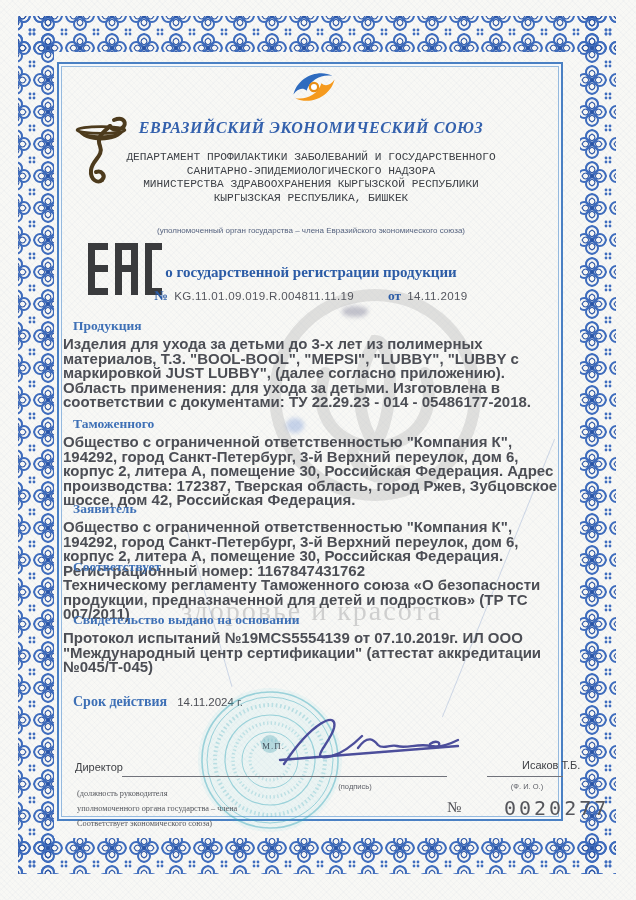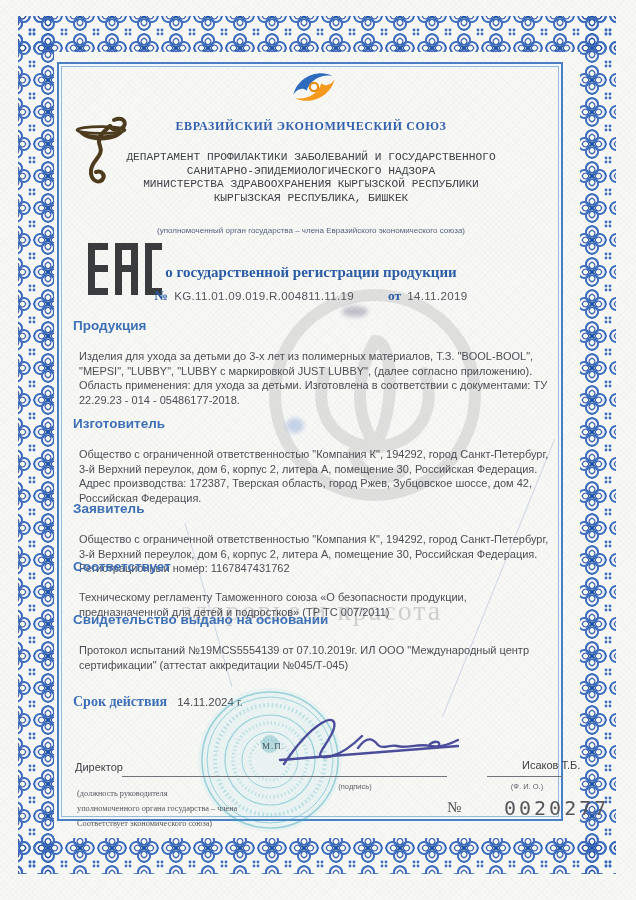--- a/index.html
+++ b/index.html
@@ -13,34 +13,34 @@
   }
   .abs{position:absolute;}
   .serif{font-family:"Liberation Serif", serif;text-align:right;}
   .mono{font-family:"DejaVu Sans Mono", monospace;}
   .center{text-align:center;}
   .frame{
     left:57px;top:62px;width:502px;height:755px;
     border:2px solid #4a80c3;
     box-shadow: inset 0 0 0 2px #f4f8fc, inset 0 0 0 3px #94b9de;
   }
-  .org-name{left:57px;top:119px;width:508px;font-weight:bold;font-size:12px;
-    letter-spacing:.6px;color:#3461ad;}
+  .org-name{left:57px;top:119px;width:508px;font-weight:bold;font-size:16px;
+    letter-spacing:.6px;color:#3461ad;font-style:italic;}
   .dept{left:57px;top:151px;width:508px;font-size:11.2px;line-height:13.6px;color:#3d4046;font-family:Liberation Mono, monospace;}
   .authority{left:57px;top:226px;width:508px;font-size:8px;color:#56637f;}
   .title1{left:57px;top:242px;width:508px;font-weight:bold;font-size:18px;letter-spacing:2px;color:#2c5ca6;}
   .title2{left:57px;top:264px;width:508px;font-weight:bold;font-size:15px;color:#2c5ca6;}
   .numrow{left:57px;top:288px;width:508px;display:flex;justify-content:center;align-items:baseline;gap:6px;}
   .numrow .lbl{font-family:"Liberation Serif",serif;font-weight:bold;font-size:13.5px;color:#2c5ca6;}
   .numrow .val{font-size:11.6px;color:#54565e;letter-spacing:.3px;}
   .numrow .sp{display:inline-block;width:22px;}
   .section{left:63px;width:502px;}
-  .section h3{margin:0 0 3px 10px;font-family:Liberation Sans, sans-serif;font-weight:bold;
+  .section h3{margin:0 0 3px 10px;font-family:Liberation Serif, serif;font-weight:bold;
     font-size:13.5px;color:#3e70b6;}
-  .section p{margin:16px;font-size:11px;line-height:14.6px;color:#4c4e55;}
+  .section p{margin:0;font-size:15px;line-height:14.6px;color:#4c4e55;font-weight:bold;}
   .validity{left:73px;top:694px;display:flex;align-items:baseline;gap:10px;}
   .validity .vlbl{font-family:"Liberation Serif",serif;font-weight:bold;font-size:14px;color:#3e70b6;}
   .validity .vval{font-size:11.5px;color:#4b4d54;}
   .sigline{height:0;border-bottom:1.2px solid #70727a;}
   .small-caption{font-size:7.5px;color:#5c5e66;}
   .note-lines{left:77px;top:786px;width:230px;font-family:"Liberation Serif",serif;
     font-size:8.3px;line-height:15px;color:#54565c;}
   .wm-brand{left:58px;top:500px;width:520px;font-weight:bold;font-size:82px;letter-spacing:5px;
     color:#b4b4b4;opacity:.5;font-family:"DejaVu Sans",sans-serif;white-space:nowrap;}
   .wm-tagline{left:181px;top:595px;font-size:28px;letter-spacing:2px;color:#c6c6c6;opacity:.8;
@@ -152,21 +152,21 @@
     <span class="sp"></span>
     <span class="lbl">от</span>
     <span class="val">14.11.2019</span>
   </div>
 
   <div class="abs section" style="top:318px;">
     <h3>Продукция</h3>
     <p>Изделия для ухода за детьми до 3-х лет из полимерных материалов, Т.З. "BOOL-BOOL", "MEPSI", "LUBBY", "LUBBY с маркировкой JUST LUBBY", (далее согласно приложению). Область применения: для ухода за детьми. Изготовлена в соответствии с документами: ТУ 22.29.23 - 014 - 05486177-2018.</p>
   </div>
   <div class="abs section" style="top:416px;">
-    <h3>Изготовитель</h3>
+    <h3>Таможенного</h3>
     <p>Общество с ограниченной ответственностью "Компания К", 194292, город Санкт-Петербург, 3-й Верхний переулок, дом 6, корпус 2, литера А, помещение 30, Российская Федерация. Адрес производства: 172387, Тверская область, город Ржев, Зубцовское шоссе, дом 42, Российская Федерация.</p>
   </div>
   <div class="abs section" style="top:501px;">
     <h3>Заявитель</h3>
     <p>Общество с ограниченной ответственностью "Компания К", 194292, город Санкт-Петербург, 3-й Верхний переулок, дом 6, корпус 2, литера А, помещение 30, Российская Федерация. Регистрационный номер: 1167847431762</p>
   </div>
   <div class="abs section" style="top:559px;">
     <h3>Соответствует</h3>
     <p>Техническому регламенту Таможенного союза «О безопасности продукции, предназначенной для детей и подростков» (ТР ТС 007/2011)</p>
   </div>

